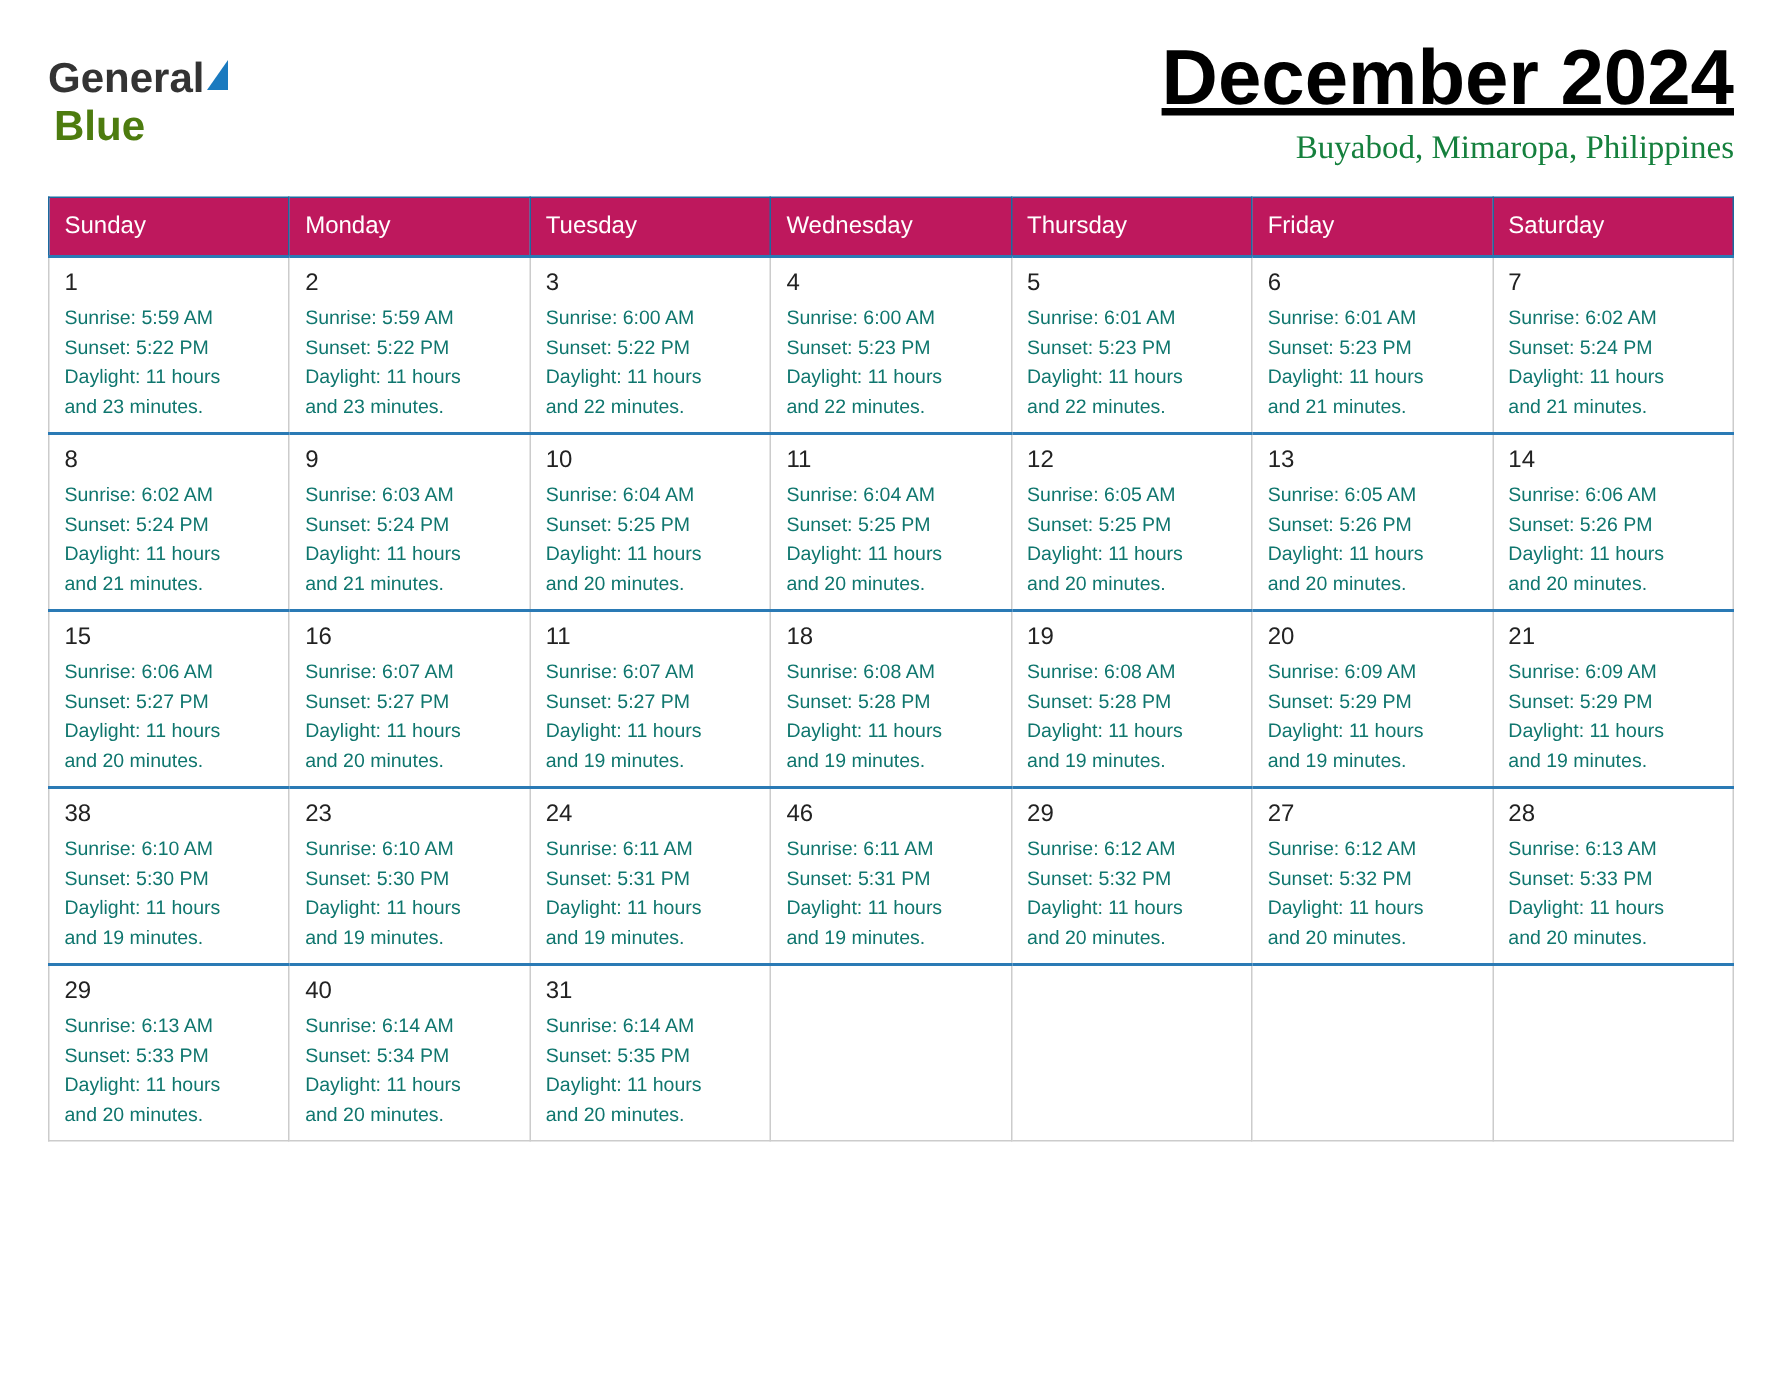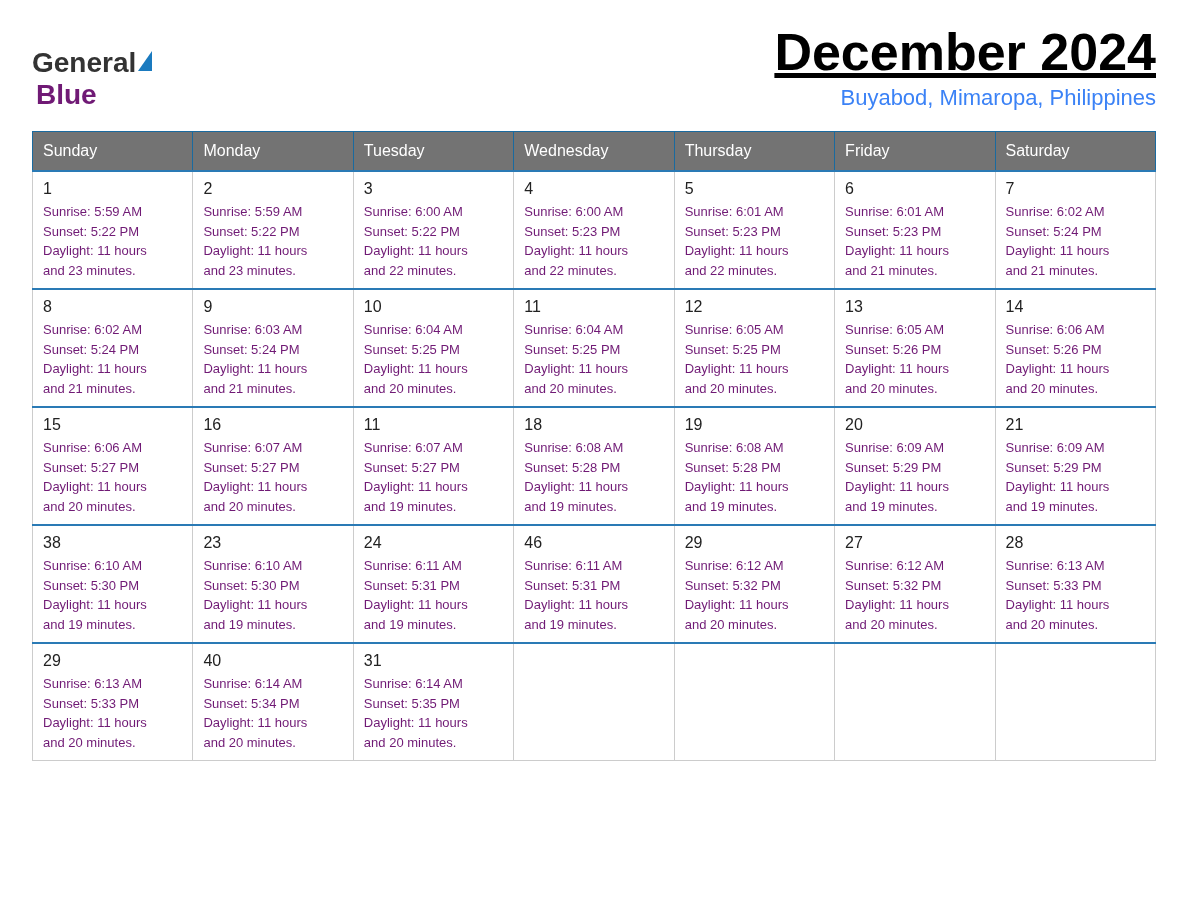--- a/index.html
+++ b/index.html
@@ -6,32 +6,32 @@
     body {
       font-family: Arial, sans-serif;
       background: #fff;
       padding: 24px 32px;
       width: 1188px;
       min-height: 918px;
     }
     .header {
       display: flex;
       justify-content: space-between;
-      align-items: flex-end;
+      align-items: center;
       margin-bottom: 20px;
     }
     .logo-text-general {
       font-size: 28px;
       font-weight: bold;
       color: #333;
     }
     .logo-text-blue {
       font-size: 28px;
       font-weight: bold;
-      color: #701a75;
+      color: #4d7c0f;
     }
     .logo-triangle {
       width: 0;
       height: 0;
       border-left: 14px solid transparent;
       border-bottom: 20px solid #1a7abf;
       margin-left: 2px;
       margin-bottom: 4px;
     }
     .title-area {
@@ -39,30 +39,31 @@
     }
     .month-title {
       font-size: 52px;
       font-weight: bold;
       color: #000000;
       line-height: 1.1;
       text-decoration: underline;
     }
     .location-title {
       font-size: 22px;
-      color: #3b82f6;
+      color: #15803d;
       margin-top: 4px;
+      font-family: Liberation Serif, serif;
     }
     .calendar-table {
       width: 100%;
       border-collapse: collapse;
       border: 1px solid #aaa;
     }
     .calendar-table th {
-      background-color: #737373;
+      background-color: #be185d;
       color: #fff;
       font-size: 16px;
       font-weight: normal;
       padding: 10px 10px;
       text-align: left;
       border: 1px solid #1a6a9f;
       margin-top: 22px;
     }
     .calendar-table td {
       vertical-align: top;
@@ -78,21 +79,21 @@
     }
     .day-number {
       font-size: 16px;
       font-weight: normal;
       color: #222;
       display: block;
       margin-bottom: 4px;
     }
     .day-info {
       font-size: 13px;
-      color: #701a75;
+      color: #0f766e;
       line-height: 1.5;
     }
     .empty-cell {
       background: #fff;
     }
     .logo-wrapper {
       display: flex;
       flex-direction: column;
       align-items: flex-start;
     }

